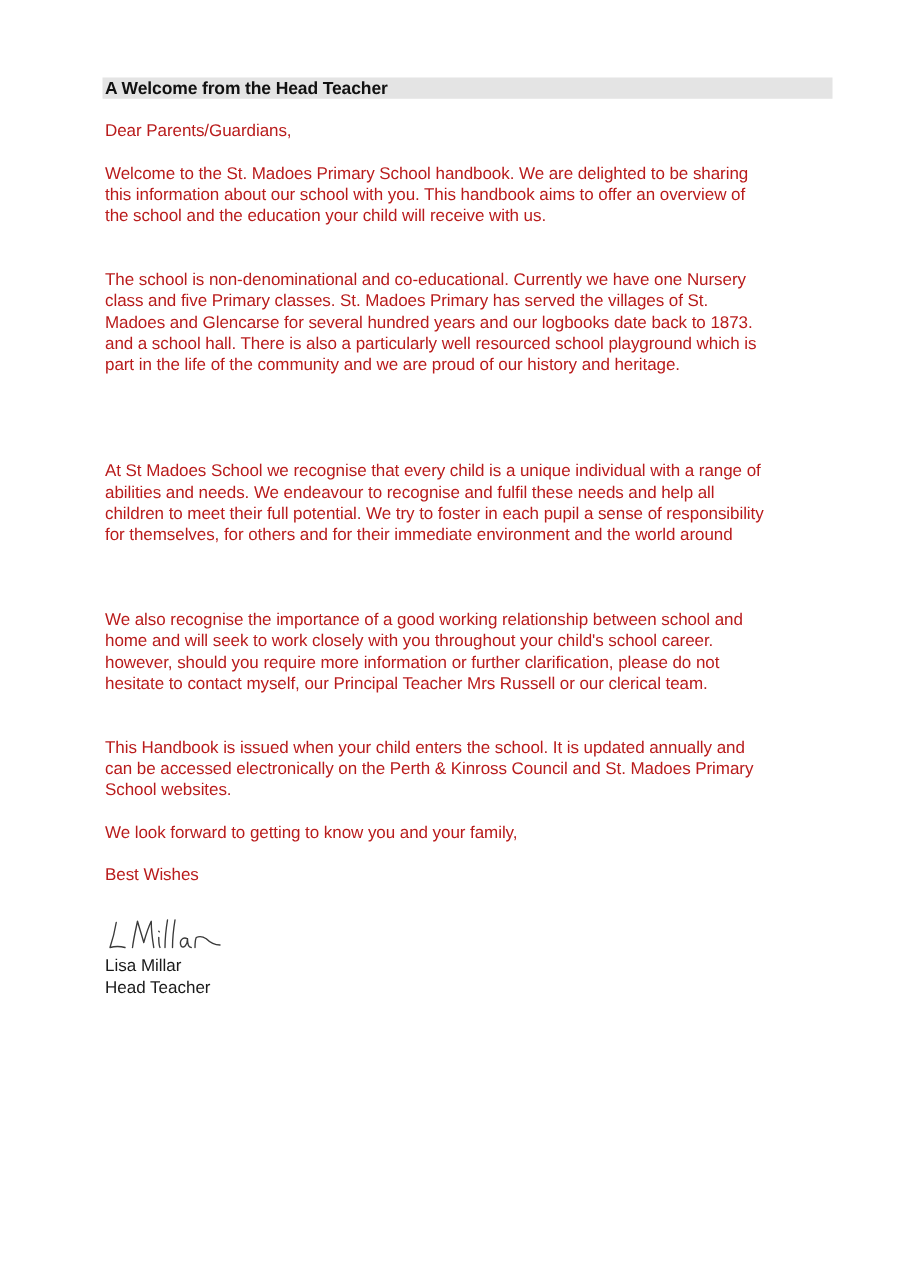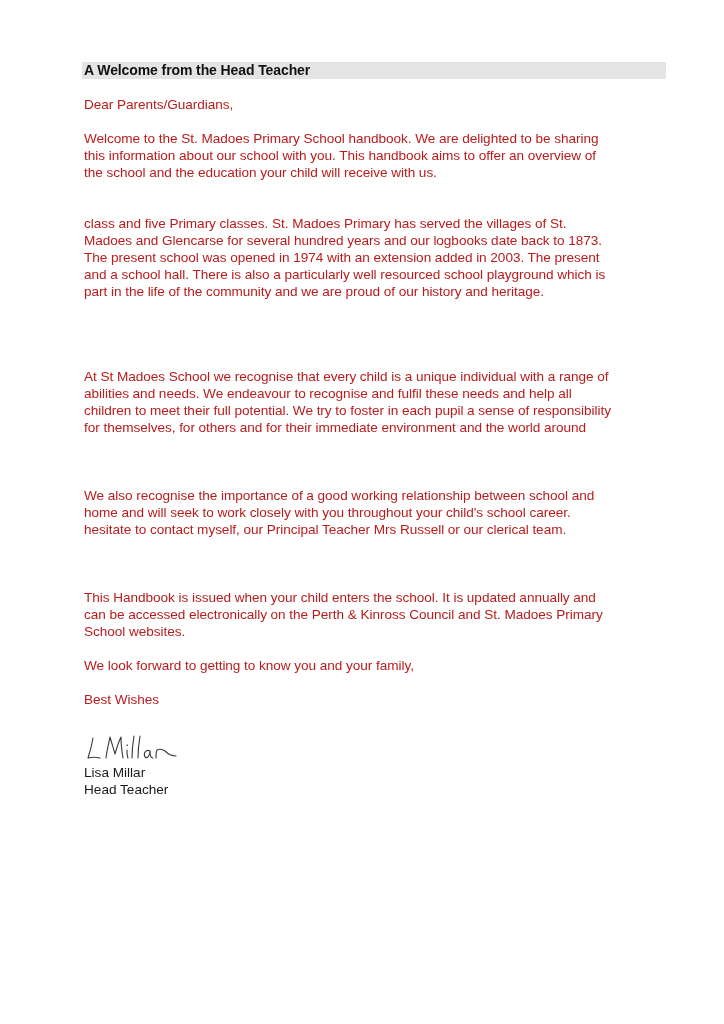--- a/index.html
+++ b/index.html
@@ -80,40 +80,41 @@
     <span class="line">Dear Parents/Guardians,</span>
   </div>
 
   <div class="para" style="top:68px;">
     <span class="line">Welcome to the St. Madoes Primary School handbook.  We are delighted to be sharing</span>
     <span class="line">this information about our school with you.  This handbook aims to offer an overview of</span>
     <span class="line">the school and the education your child will receive with us.</span>
   </div>
 
   <div class="para" style="top:153px;">
+    <span class="line">The school is non-denominational and co-educational. Currently we have one Nursery</span>
     <span class="line">class and five Primary classes. St. Madoes Primary has served the villages of St.</span>
     <span class="line">Madoes and Glencarse for several hundred years and our logbooks date back to 1873.</span>
-    <span class="line">The present school was opened in 1974 with an extension added in 2003.  The present</span>
     <span class="line">and a school hall.  There is also a particularly well resourced school playground which is</span>
     <span class="line">part in the life of the community and we are proud of our history and heritage.</span>
   </div>
 
   <div class="para" style="top:306px;">
     <span class="line">At St Madoes School we recognise that every child is a unique individual with a range of</span>
     <span class="line">abilities and needs.  We endeavour to recognise and fulfil these needs and help all</span>
     <span class="line">children to meet their full potential.  We try to foster in each pupil a sense of responsibility</span>
     <span class="line">for themselves, for others and for their immediate environment and the world around</span>
   </div>
 
   <div class="para" style="top:425px;">
     <span class="line">We also recognise the importance of a good working relationship between school and</span>
     <span class="line">home and will seek to work closely with you throughout your child's school career.</span>
   </div>
 
   <div class="para" style="top:459px;">
+    <span class="line">however, should you require more information or further clarification, please do not</span>
     <span class="line">hesitate to contact myself, our Principal Teacher Mrs Russell or our clerical team.</span>
   </div>
 
   <div class="para" style="top:527px;">
     <span class="line">This Handbook is issued when your child enters the school.  It is updated annually and</span>
     <span class="line">can be accessed electronically on the Perth &amp; Kinross Council and St. Madoes Primary</span>
     <span class="line">School websites.</span>
   </div>
 
   <div class="para" style="top:595px;">

